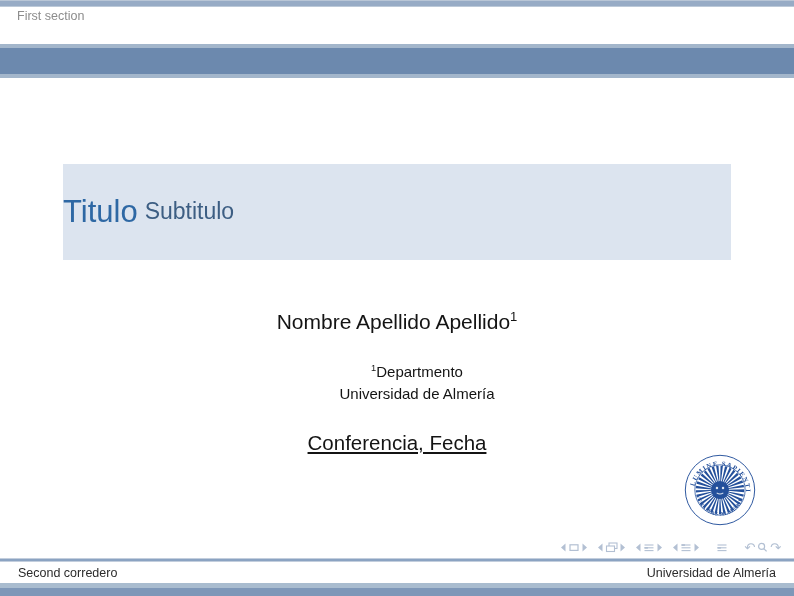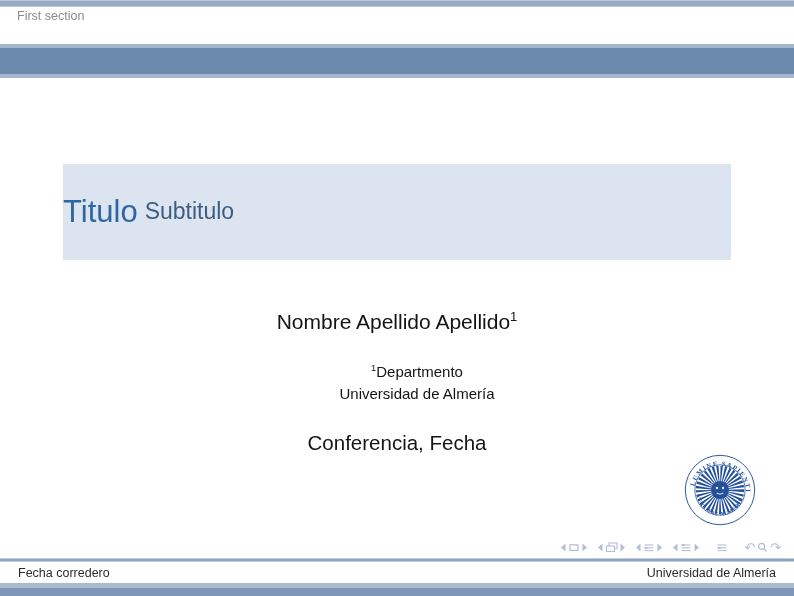--- a/index.html
+++ b/index.html
@@ -47,21 +47,21 @@
     gap: 7px;
   }
   .title    { font-size: 31px; color: #2e68a4; line-height: 1.1; }
   .subtitle { font-size: 23px; color: #3d5e83; line-height: 1.1; }
 
   
   .centered-line { position: absolute; left: 0; right: 0; text-align: center; color: #141414; }
   .author     { top: 301px; font-size: 21px; margin-top: 8px; }
   .author sup, .institute sup { font-size: 62%; }
   .institute  { top: 361px; font-size: 15px; line-height: 1.45; margin-left: 40px; }
-  .conference { top: 431px; font-size: 20.5px; }
+  .conference { top: 431px; font-size: 20.5px; text-decoration: underline; }
 
   
   .logo { position: absolute; left: 682px; top: 451px; width: 76px; height: 78px; }
 
   
   .nav-row {
     position: absolute; right: 13px; bottom: 43px;
     display: flex; align-items: center;
   }
   .nav-group { display: flex; align-items: center; gap: 2px; margin-left: 9px; }
@@ -251,19 +251,19 @@
           <line x1="6.8" y1="6.6" x2="9.6" y2="9.4" stroke="#b3c0d3" stroke-width="1.3"></line>
         </svg>
         </span>
       <span class="nav-glyph">↷</span>
     </span>
 
   </div>
 
   <div class="footer-strip-top"></div>
   <div class="footer-text-row">
-    <span>Fecha corredero</span>
+    <span>Second corredero</span>
     <span>Universidad de Almería</span>
   </div>
   <div class="footer-strip-bottom"></div>
   <div class="footer-bar"></div>
 
 </div>
 
 </body></html>

